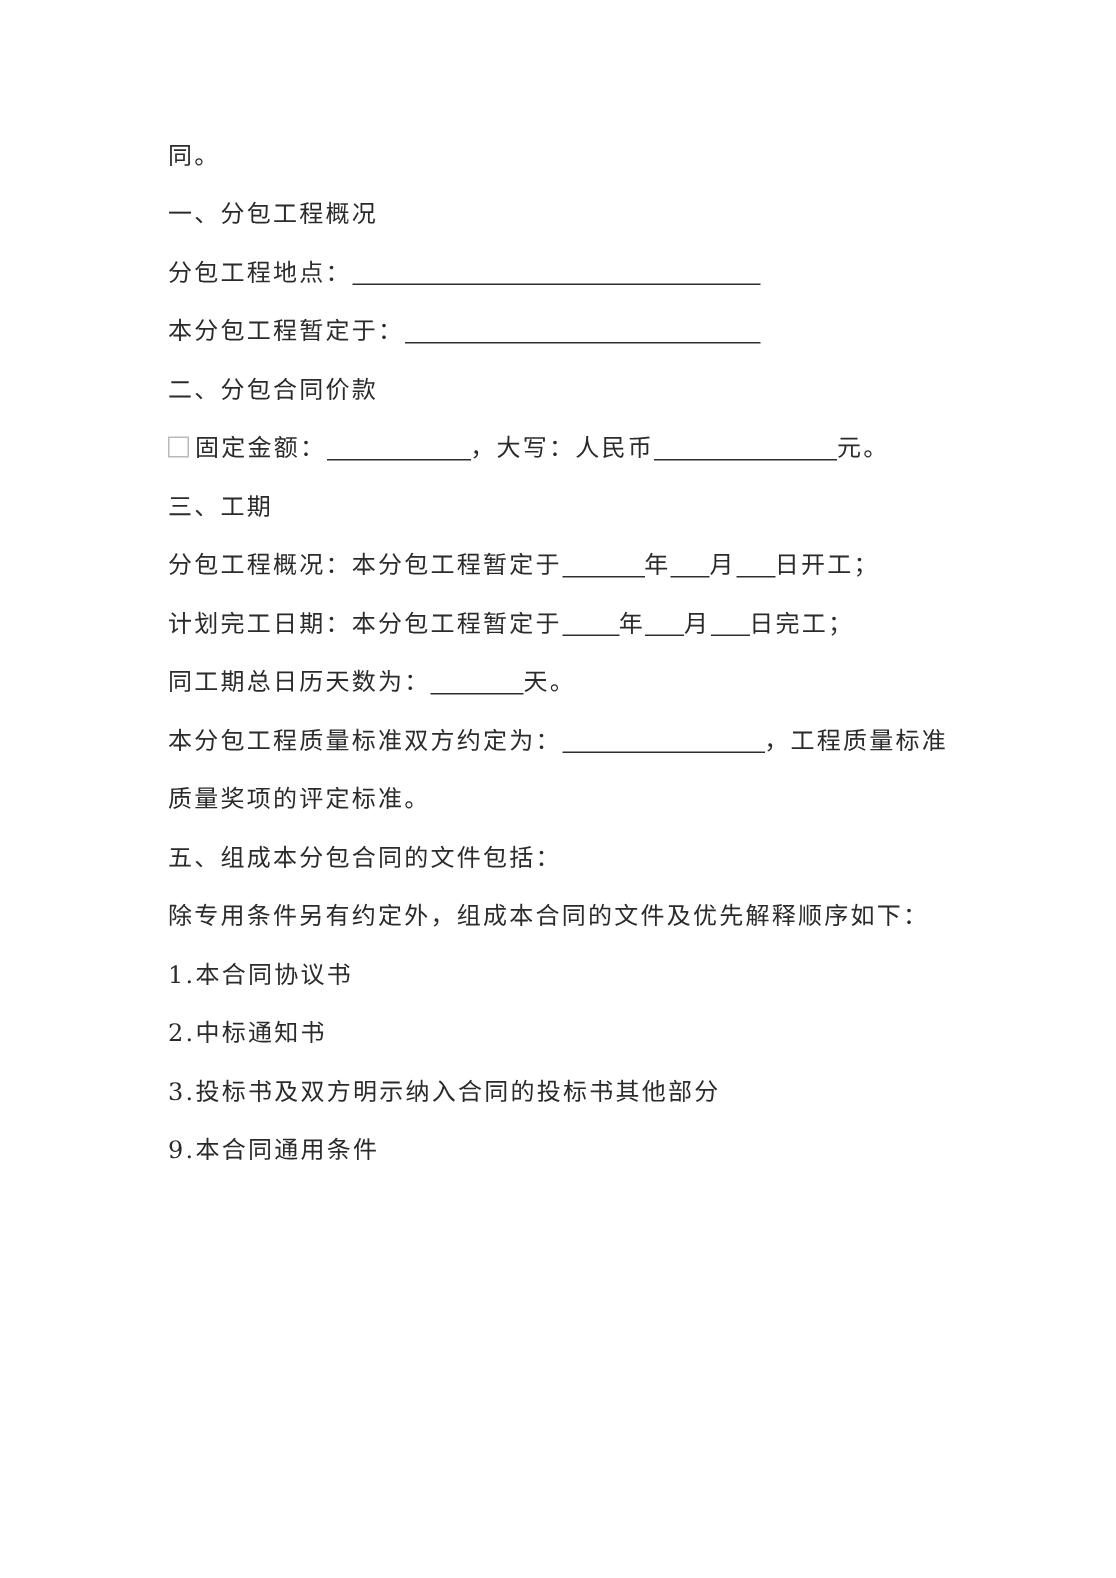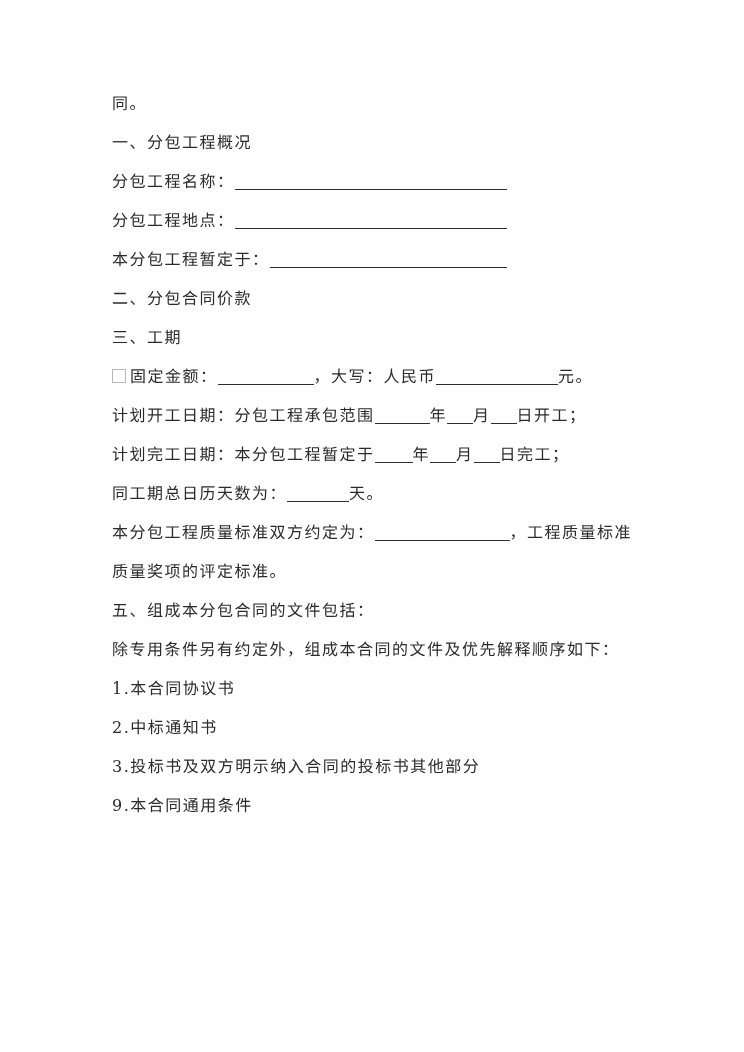--- a/index.html
+++ b/index.html
@@ -50,27 +50,26 @@
     vertical-align: -1px;
   }
 </style>
 </head>
 <body>
 
 <div class="page">
   <div class="doc" id="doc-root">
       <p class="line"><span class="run">同。</span></p>
       <p class="line"><span class="run">一、分包工程概况</span></p>
-      <p class="line"><span class="run">分包工程名称：</span><span class="blank" style="width: 272px;"></span></p>
       <p class="line"><span class="run">分包工程地点：</span><span class="blank" style="width: 272px;"></span></p>
       <p class="line"><span class="run">本分包工程暂定于：</span><span class="blank" style="width: 237px;"></span></p>
       <p class="line"><span class="run">二、分包合同价款</span></p>
+      <p class="line"><span class="checkbox"></span><span class="run">固定金额：</span><span class="blank" style="width: 96px;"></span><span class="run">，大写：人民币</span><span class="blank" style="width: 122px;"></span><span class="run">元。</span></p>
       <p class="line"><span class="run">三、工期</span></p>
-      <p class="line"><span class="checkbox"></span><span class="run">固定金额：</span><span class="blank" style="width: 96px;"></span><span class="run">，大写：人民币</span><span class="blank" style="width: 122px;"></span><span class="run">元。</span></p>
-      <p class="line"><span class="run">计划开工日期：分包工程承包范围</span><span class="blank" style="width: 55px;"></span><span class="run">年</span><span class="blank" style="width: 26px;"></span><span class="run">月</span><span class="blank" style="width: 26px;"></span><span class="run">日开工；</span></p>
+      <p class="line"><span class="run">分包工程概况：本分包工程暂定于</span><span class="blank" style="width: 55px;"></span><span class="run">年</span><span class="blank" style="width: 26px;"></span><span class="run">月</span><span class="blank" style="width: 26px;"></span><span class="run">日开工；</span></p>
       <p class="line"><span class="run">计划完工日期：本分包工程暂定于</span><span class="blank" style="width: 38px;"></span><span class="run">年</span><span class="blank" style="width: 26px;"></span><span class="run">月</span><span class="blank" style="width: 26px;"></span><span class="run">日完工；</span></p>
       <p class="line"><span class="run">同工期总日历天数为：</span><span class="blank" style="width: 62px;"></span><span class="run">天。</span></p>
       <p class="line"><span class="run">本分包工程质量标准双方约定为：</span><span class="blank" style="width: 135px;"></span><span class="run">，工程质量标准</span></p>
       <p class="line"><span class="run">质量奖项的评定标准。</span></p>
       <p class="line"><span class="run">五、组成本分包合同的文件包括：</span></p>
       <p class="line"><span class="run">除专用条件另有约定外，组成本合同的文件及优先解释顺序如下：</span></p>
       <p class="line"><span class="run">1.本合同协议书</span></p>
       <p class="line"><span class="run">2.中标通知书</span></p>
       <p class="line"><span class="run">3.投标书及双方明示纳入合同的投标书其他部分</span></p>
       <p class="line"><span class="run">9.本合同通用条件</span></p>

